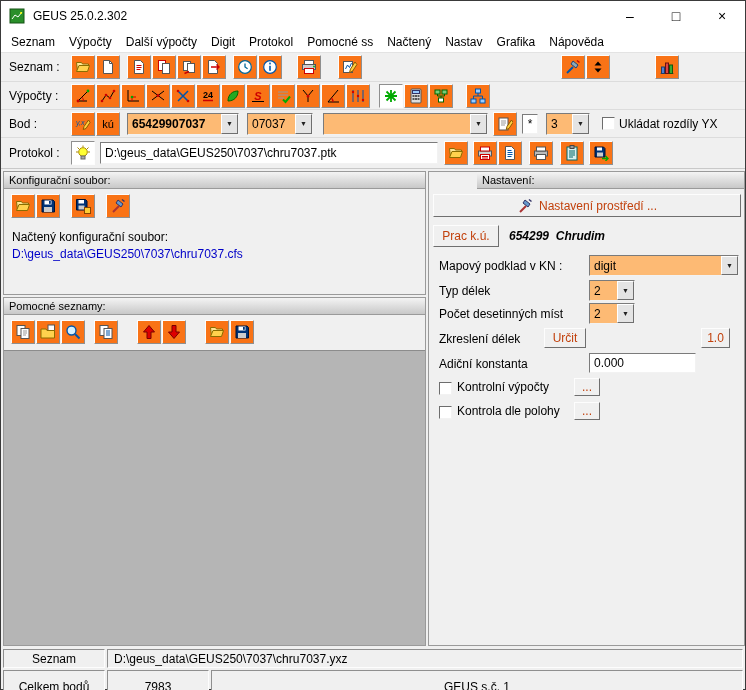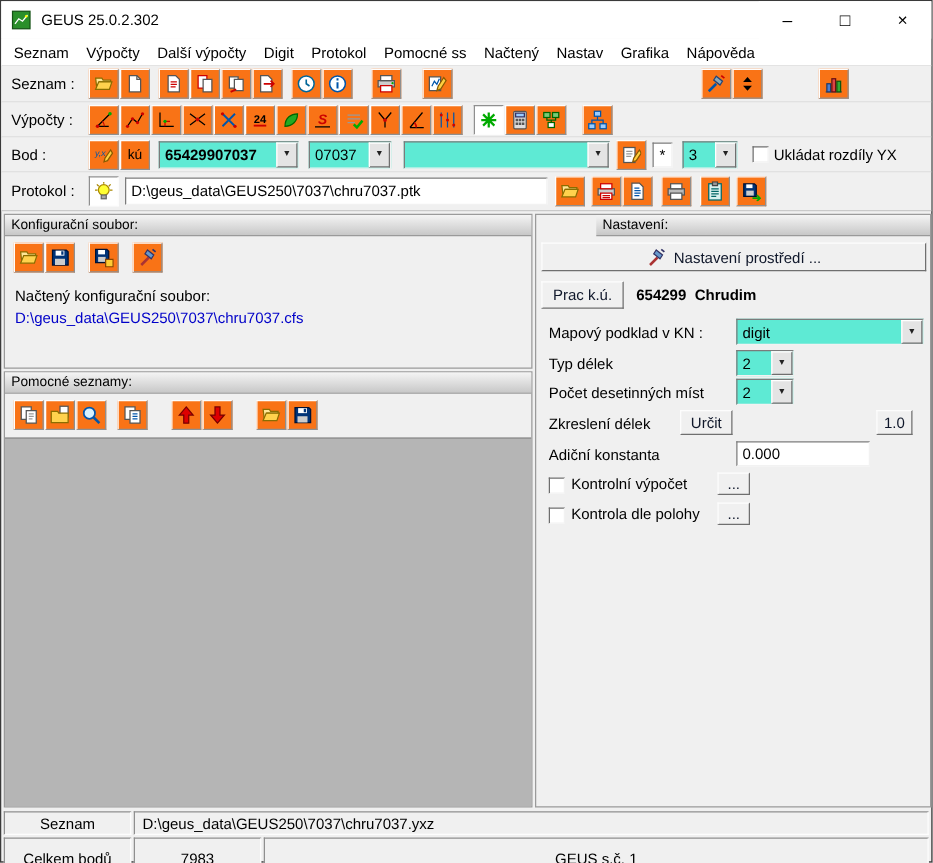--- a/index.html
+++ b/index.html
@@ -28,28 +28,28 @@
   .tb-label{font-size:12px;width:70px;padding-left:8px;flex:none;white-space:nowrap;}
   .tb-icons{display:flex;align-items:center;}
   .tbtn{width:24px;height:24px;flex:none;background:#f97316;border:1px solid;border-color:#fdfdfd #8f8f8f #8f8f8f #fdfdfd;display:inline-flex;align-items:center;justify-content:center;margin-right:1px;padding:0;}
   .tbtn.pressed{background:#fff;border-color:#8f8f8f #fdfdfd #fdfdfd #8f8f8f;}
   .tbtxt{font-size:11px;white-space:nowrap;}
   .icn{display:inline-flex;width:16px;height:16px;}
   .icn svg{width:16px;height:16px;}
   .tb-gap{flex:none;display:inline-block;height:2px;}
 
   
-  .combo{display:inline-flex;height:22px;background:#5eead4;border:1px solid;border-color:#7b7b7b #f2f2f2 #f2f2f2 #7b7b7b;flex:none;}
+  .combo{display:inline-flex;height:22px;background:#fdba74;border:1px solid;border-color:#7b7b7b #f2f2f2 #f2f2f2 #7b7b7b;flex:none;}
   .combo-text{flex:1;font-size:12px;padding:2px 4px;white-space:nowrap;overflow:hidden;display:flex;align-items:center;}
   .combo-arrow{width:17px;flex:none;background:#e4e4e4;border:1px solid;border-color:#fff #6f6f6f #6f6f6f #fff;font-size:7px;display:flex;align-items:center;justify-content:center;color:#222;}
   .bold{font-weight:bold;}
   .field{border:1px solid;border-color:#7b7b7b #f2f2f2 #f2f2f2 #7b7b7b;background:#fff;font-size:12px;padding:1px 4px;font-family:inherit;color:#000;}
   .cb{width:13px;height:13px;background:#fff;border:1px solid;border-color:#6d6d6d #f2f2f2 #f2f2f2 #6d6d6d;display:inline-block;flex:none;}
   .cb-label{font-size:12px;white-space:nowrap;}
-  .btn{background:#f0f0f0;border:1px solid;border-color:#fdfdfd #6f6f6f #6f6f6f #fdfdfd;font-size:12px;display:inline-flex;align-items:center;justify-content:center;color:#0f172a;}
+  .btn{background:#f0f0f0;border:1px solid;border-color:#fdfdfd #6f6f6f #6f6f6f #fdfdfd;font-size:12px;display:inline-flex;align-items:center;justify-content:center;color:#c2410c;}
 
   .w-point{width:112px;margin-left:6px;}
   .w-prefix{width:66px;margin-left:8px;}
   .w-empty{width:165px;margin-left:10px;}
   .w-digits{width:44px;margin-left:8px;}
   .star-box{width:16px;height:20px;margin-left:4px;text-align:center;padding:1px 0;}
   .protokol-field{width:338px;height:22px;margin-left:4px;}
 
   
   .panel{position:absolute;border:1px solid #9a9a9a;background:#f0f0f0;}
@@ -59,21 +59,21 @@
   .phead{height:17px;background:linear-gradient(#f4f4f4,#c8c8c8);border-bottom:1px solid #9a9a9a;font-size:11px;display:flex;align-items:center;padding-left:5px;}
   .ptools{display:flex;align-items:center;padding:5px 7px 4px;}
   .cfg-note{font-size:12px;padding:8px 8px 0;}
   .cfg-path{font-size:12px;color:#0000c8;padding:3px 8px;}
   .helper-list{position:absolute;top:52px;left:0;right:0;bottom:0;background:#b5b5b5;border-top:1px solid #8c8c8c;}
 
   
   .sp-env{position:absolute;top:22px;left:4px;width:308px;height:23px;}
   .sp-env .envtxt{margin-left:6px;}
   .sp-prac-btn{position:absolute;top:53px;left:4px;width:66px;height:22px;}
-  .sp-prac-val{position:absolute;top:57px;left:80px;font-size:12px;font-weight:bold;white-space:pre;}
+  .sp-prac-val{position:absolute;top:57px;left:80px;font-size:12px;font-weight:bold;white-space:pre;font-style:italic;}
   .sp-label{position:absolute;font-size:12px;white-space:nowrap;}
   .l-map{top:87px;left:10px;}   .c-map{position:absolute;top:83px;left:160px;width:150px;height:21px;}
   .l-typ{top:112px;left:10px;}  .c-typ{position:absolute;top:108px;left:160px;width:46px;height:21px;}
   .l-pocet{top:135px;left:10px;}.c-pocet{position:absolute;top:131px;left:160px;width:46px;height:21px;}
   .l-zkres{top:160px;left:10px;}
   .b-urcit{position:absolute;top:156px;left:115px;width:42px;height:20px;}
   .f-zkres{position:absolute;top:156px;left:160px;width:107px;height:20px;}
   .b-one{position:absolute;top:156px;left:272px;width:29px;height:20px;}
   .l-adic{top:185px;left:10px;}
   .f-adic{position:absolute;top:181px;left:160px;width:107px;height:20px;}
@@ -690,21 +690,21 @@
     </span>
 
     <span class="sp-label l-zkres">Zkreslení délek</span>
     <button class="btn b-urcit">Určit</button>
     <button class="btn b-one">1.0</button>
 
     <span class="sp-label l-adic">Adiční konstanta</span>
     <input class="field f-adic" value="0.000" style="">
 
     <span class="cb cb1"></span>
-    <span class="sp-label lb1">Kontrolní výpočet</span>
+    <span class="sp-label lb1">Kontrolní výpočty</span>
     <button class="btn d1">...</button>
 
     <span class="cb cb2"></span>
     <span class="sp-label lb2">Kontrola dle polohy</span>
     <button class="btn d2">...</button>
   </div>
 
   <div class="sb-row1">
     <div class="scell sc-mode">Seznam</div>
     <div class="scell sc-path">D:\geus_data\GEUS250\7037\chru7037.yxz</div>

